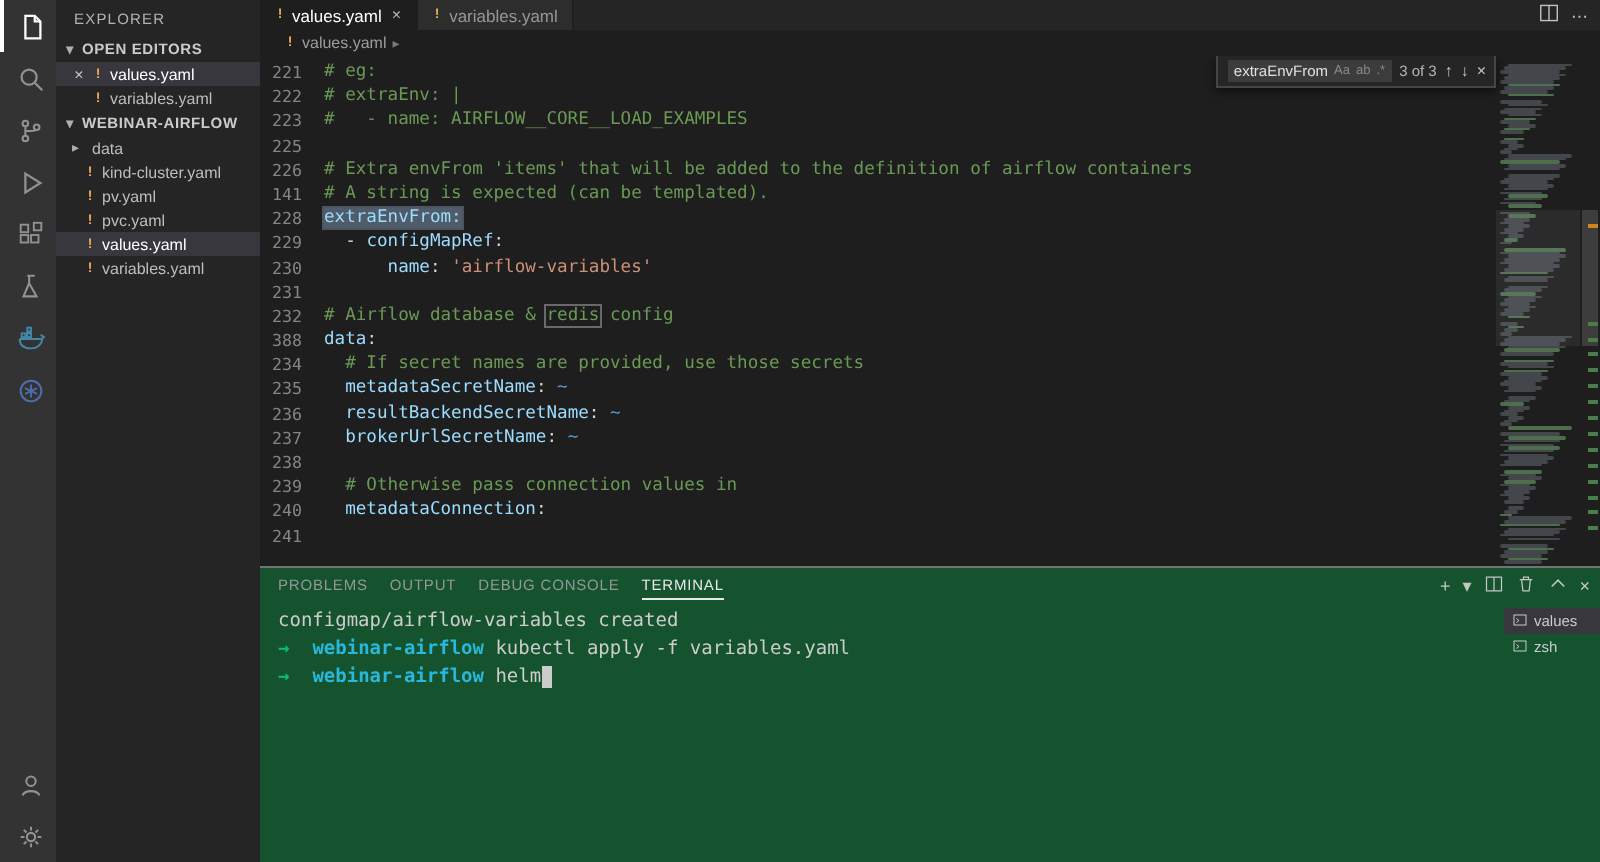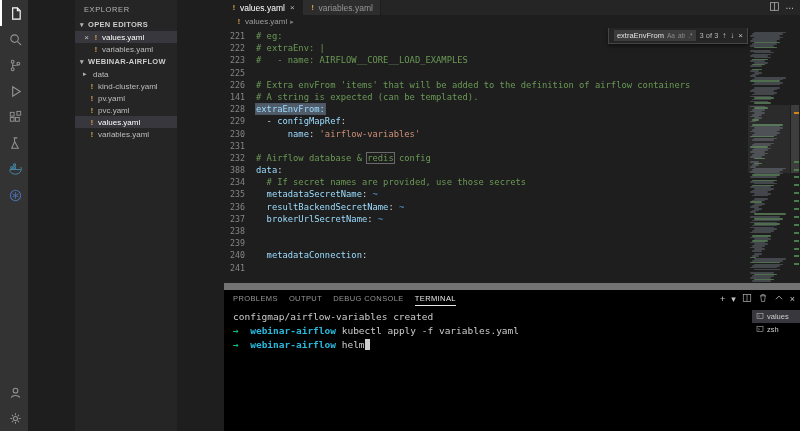--- a/index.html
+++ b/index.html
@@ -1,18 +1,18 @@
 <!DOCTYPE html>
 <html style="--activity-bar-bg: #333333; --sidebar-bg: #252526; --editor-bg: #1e1e1e; --tab-active-bg: #1e1e1e; --tab-inactive-bg: #2d2d2d; --accent-blue: #007acc; --comment: #6a9955; --key: #9cdcfe; --string: #ce9178; --constant: #569cd6; --find-match-bg: #515c6a; --terminal-prompt-green: #0dbc79; --terminal-dir-cyan: #29b8db;"><head>
 <meta charset="utf-8">
 <style>
   * { margin:0; padding:0; box-sizing:border-box; }
   html,body { background:#101010; }
   .app { width:800px; height:431px; display:flex; overflow:hidden;
-         font-family:"Liberation Sans", sans-serif; background:var(--editor-bg,#1e1e1e); position:relative;gap:47px; }
+         font-family:"Liberation Sans", sans-serif; background:var(--editor-bg,#1e1e1e); position:relative; }
 
   
   .activitybar { width:28px; background:var(--activity-bar-bg,#333333); display:flex; flex-direction:column; align-items:stretch; flex-shrink:0; }
   .ab-item { height:26px; display:flex; align-items:center; justify-content:center; border-left:2px solid transparent; opacity:.65; }
   .ab-item.active { border-left-color:#ffffff; opacity:1; }
   .ab-item svg { width:15px; height:15px; }
   .ab-bottom { margin-top:auto; }
 
   
   .sidebar { width:102px; background:var(--sidebar-bg,#252526); color:#bdbdbd; font-size:8px; flex-shrink:0; display:flex; flex-direction:column; overflow:hidden; }
@@ -61,21 +61,21 @@
 
   
   .minimap { width:42px; position:relative; flex-shrink:0; background:#1e1e1e; overflow:hidden; }
   .mm-bar { position:absolute; height:1.6px; border-radius:1px; }
   .mm-view { position:absolute; left:0; right:0; background:rgba(255,255,255,.06); }
   .ruler { width:10px; position:relative; flex-shrink:0; background:#1e1e1e; }
   .ruler .slider { position:absolute; left:1px; right:1px; background:rgba(121,121,121,.35); }
   .tick { position:absolute; right:1px; width:5px; height:2px; }
 
   
-  .panel { height:148px; flex-shrink:0; display:flex; flex-direction:column; border-top:7px solid #737373; background:#000000; }
+  .panel { height:148px; flex-shrink:0; display:flex; flex-direction:column; border-top:1px solid #737373; background:#14532d; }
   .panel-header { height:17px; display:flex; align-items:center; gap:11px; padding-left:9px; font-size:7.5px; color:#969696; flex-shrink:0; }
   .panel-tab { letter-spacing:.4px; padding:3px 0 2px; border-bottom:1px solid transparent; cursor:default; white-space:nowrap; }
   .panel-tab.active { color:#e7e7e7; border-bottom-color:#e7e7e7; }
   .panel-actions { margin-left:auto; display:flex; align-items:center; gap:6px; padding-right:5px; color:#c5c5c5; font-size:9px; }
   .panel-actions svg { width:10px; height:10px; }
   .panel-body { flex:1; display:flex; min-height:0; }
   .terminal { flex:1; font-family:"DejaVu Sans Mono", monospace; font-size:9.5px; line-height:14px; padding:3px 0 0 9px; color:#cccccc; overflow:hidden; }
   .tl { white-space:pre; }
   .t-arrow { color:var(--terminal-prompt-green,#0dbc79); font-weight:bold; }
   .t-dir { color:var(--terminal-dir-cyan,#29b8db); font-weight:bold; }
@@ -301,20 +301,21 @@
           <div class="cl">
             <span class="ln">237</span>
             <span class="lc"><span class="tok-p">  </span><span class="tok-k">brokerUrlSecretName</span><span class="tok-p">: </span><span class="tok-t">~</span></span>
           </div>
           <div class="cl">
             <span class="ln">238</span>
             <span class="lc"></span>
           </div>
           <div class="cl">
             <span class="ln">239</span>
+            <span class="lc"><span class="tok-p">  </span><span class="tok-c"># Otherwise pass connection values in</span></span>
           </div>
           <div class="cl">
             <span class="ln">240</span>
             <span class="lc"><span class="tok-p">  </span><span class="tok-k">metadataConnection</span><span class="tok-p">:</span></span>
           </div>
           <div class="cl">
             <span class="ln">241</span>
             <span class="lc"></span>
           </div>
         </div>

